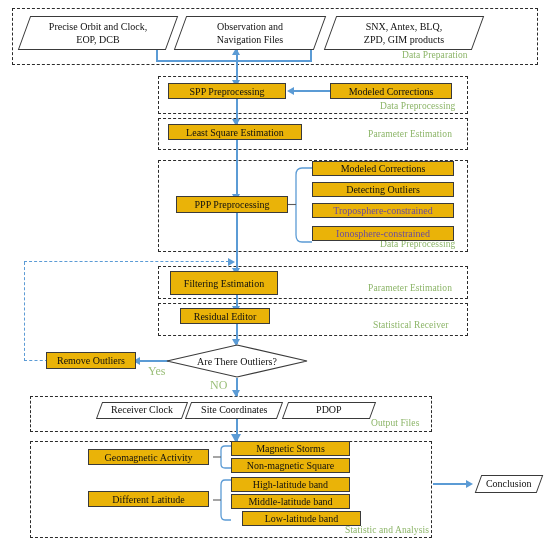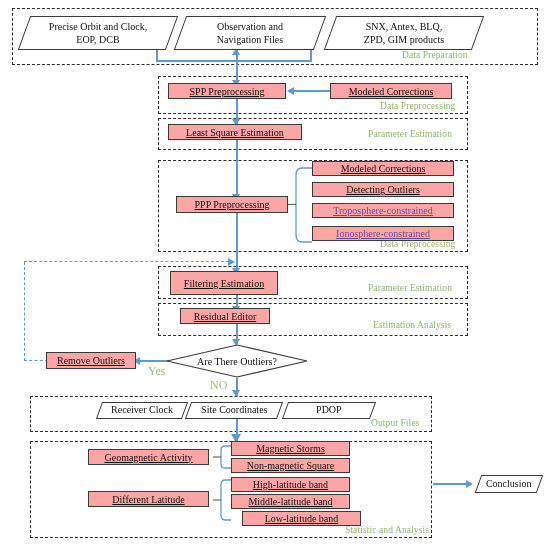--- a/index.html
+++ b/index.html
@@ -20,32 +20,31 @@
     font-family:"Liberation Serif",serif;
     white-space:nowrap;
     letter-spacing:.1px;
   }
 
   
   .box{
     position:absolute;
     box-sizing:border-box;
     border:1.1px solid #3a3a3a;
-    background:#fca5a5;
+    background:#eab308;
     color:#101010;
     font-size:10px;
     font-family:"Liberation Serif",serif;
     display:flex;
     align-items:center;
     justify-content:center;
     text-align:center;
     line-height:1.1;
     white-space:nowrap;
     z-index:6;
-    text-decoration:underline;
   }
   .box.purple{color:#6b4c9a;}
 
   
   .para{
     position:absolute;
     box-sizing:border-box;
     border:1.1px solid #3a3a3a;
     background:#ffffff;
     color:#101010;
@@ -221,21 +220,21 @@
   <div class="group-label" style="left:368px;top:283px;">Parameter Estimation</div>
 
   <div class="box" style="left:170px;top:271px;width:108px;height:24px;">
     <span>Filtering Estimation</span>
   </div>
 
   <div class="vline" style="left:236px;top:287px;height:25px;"></div>
   <div class="arrow-d" style="left:232px;top:306px;"></div>
 
   <div class="group" style="left:158px;top:303px;width:310px;height:33px;"></div>
-  <div class="group-label" style="left:373px;top:320px;">Estimation Analysis</div>
+  <div class="group-label" style="left:373px;top:320px;">Statistical Receiver</div>
 
   <div class="box" style="left:180px;top:308px;width:90px;height:16px;">
     <span>Residual Editor</span>
   </div>
 
   <div class="vline" style="left:236px;top:324px;height:20px;"></div>
   <div class="arrow-d" style="left:232px;top:339px;"></div>
 
   <div class="diamond" style="left:166px;top:344px;width:142px;height:34px;">
     <svg class="dshape" viewBox="0 0 142 34" preserveAspectRatio="none">

